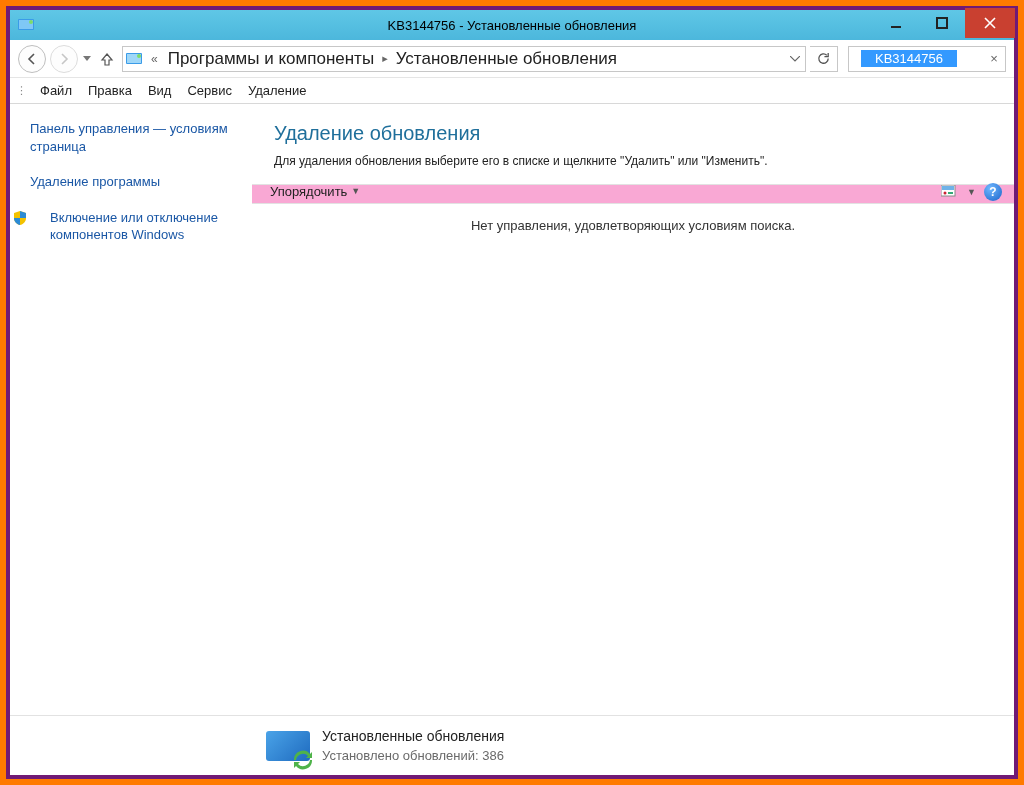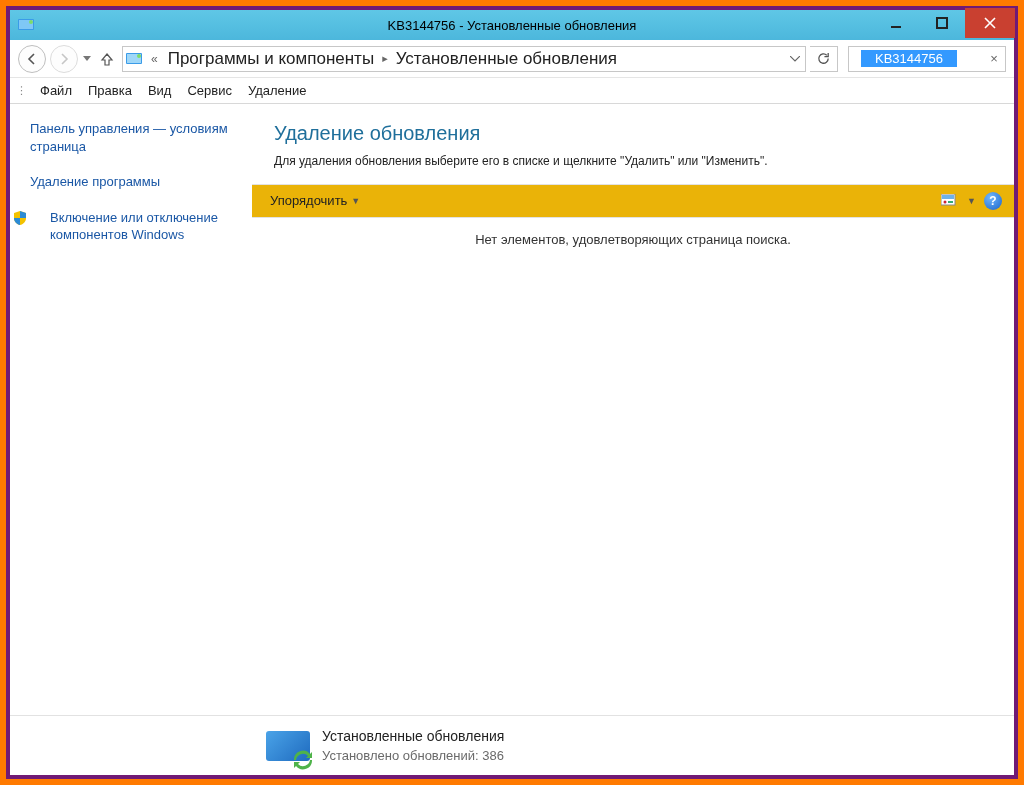--- a/index.html
+++ b/index.html
@@ -37,21 +37,21 @@
   .menu-item { padding:3px 8px; cursor:default;}
   
   .body { flex:1; display:flex; min-height:0;}
   .sidebar { width:242px; padding:16px 12px 12px 20px; font-size:13px; }
   .side-link { color:#1a57a5; margin-bottom:18px; line-height:1.35; cursor:default;}
   .side-link.with-icon { display:flex; gap:22px; align-items:flex-start; margin-left:-18px;}
   .shield { width:16px; height:16px; flex-shrink:0; margin-top:1px;}
   .main { flex:1; display:flex; flex-direction:column; min-width:0;}
   .heading-blue { color:#1f6f9b; font-size:20px; font-weight:400; padding:18px 24px 8px 22px;}
   .instruction { font-size:12px; color:#222; padding:0 22px 14px 22px; line-height:1.4;}
-  .toolbar { height:34px; background:#eab308; border-top:1px solid #e2e2e2; border-bottom:1px solid #e2e2e2; display:flex; align-items:center; padding:0 10px;}
+  .toolbar { height:20px; background:#f9a8d4; border-top:1px solid #e2e2e2; border-bottom:1px solid #e2e2e2; display:flex; align-items:flex-end; padding:0 10px;}
   .tool-btn { font-size:13px; color:#222; padding:4px 8px; display:flex; align-items:center; gap:4px; cursor:default;}
   .tool-caret { font-size:9px; color:#555;}
   .tool-right { margin-left:auto; display:flex; align-items:center; gap:6px;}
   .tool-icn { width:22px; height:22px; display:flex; align-items:center; justify-content:center;}
   .help-ic { width:18px; height:18px; border-radius:50%; background:radial-gradient(circle at 35% 30%, #6fb7ff, #1a63c9); color:#fff; font-size:12px; font-weight:bold; display:flex; align-items:center; justify-content:center;}
   .empty { text-align:center; font-size:13px; color:#333; padding:14px 0;}
   
   .statusbar { height:60px; border-top:1px solid #e2e2e2; display:flex; align-items:center; padding:6px 12px; background:#fff;}
   .status-left-pad { width:242px; }
   .status-icn { width:48px; height:40px; display:flex; align-items:center; justify-content:center; margin-right:10px; position:relative;}
@@ -186,21 +186,21 @@
                 <circle cx="4" cy="8" r="1.5" fill="#c23"></circle>
                 <rect x="7" y="7" width="5" height="2" fill="#3a7"></rect>
               </svg>
           </div>
           <span class="tool-caret">▼</span>
           <div class="tool-icn">
             <div class="help-ic">?</div>
           </div>
         </div>
       </div>
-      <div class="empty">Нет элементов, удовлетворяющих страница поиска.</div>
+      <div class="empty">Нет управления, удовлетворяющих условиям поиска.</div>
     </div>
   </div>
 
   <div class="statusbar">
     <div class="status-left-pad"></div>
     <div class="status-icn">
       <div class="monitor"></div>
       <svg class="arrows" width="22" height="20" viewBox="0 0 22 20">
         <path d="M4 10 A7 7 0 0 1 16 6 L14 8 L20 8 L20 2 L18 4 A9 9 0 0 0 2 10 Z" fill="#4fb34a"></path>
         <path d="M18 10 A7 7 0 0 1 6 14 L8 12 L2 12 L2 18 L4 16 A9 9 0 0 0 20 10 Z" fill="#4fb34a"></path>

